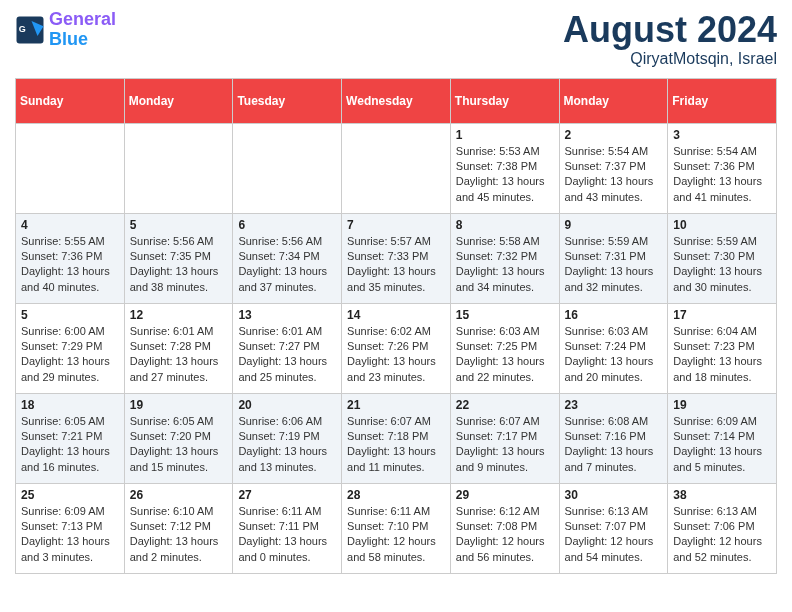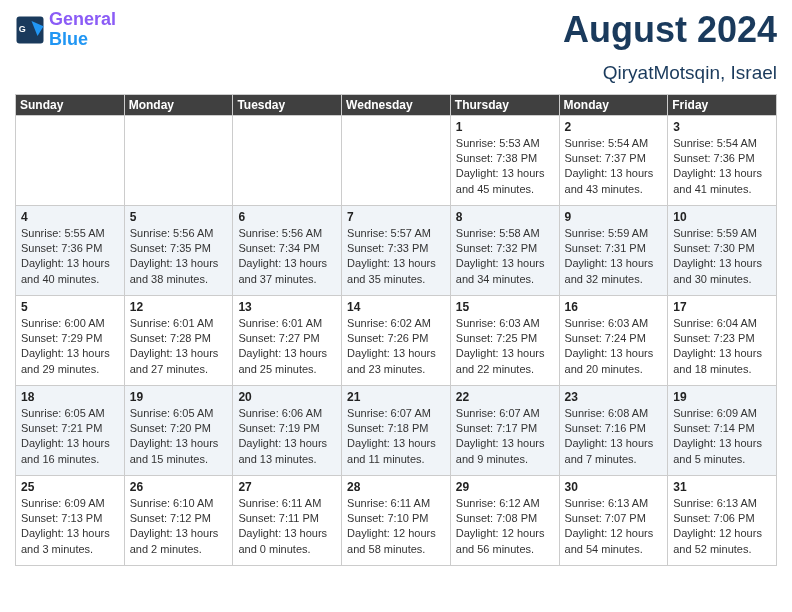--- a/index.html
+++ b/index.html
@@ -37,33 +37,32 @@
     .month-title {
       text-align: right;
     }
     .month-title h1 {
       font-size: 36px;
       font-weight: bold;
       color: #1a3a5c;
       line-height: 1.1;
     }
     .month-title h2 {
-      font-size: 19px;
+      font-size: 16px;
       color: #1a3a5c;
       font-weight: normal;
-      margin-top: 12px;
     }
     .calendar {
       width: 100%;
       border-collapse: collapse;
     }
     .calendar th {
-      background-color: #404040;
+      background-color: #ef4444;
       color: white;
-      padding: 3px 4px;
+      padding: 15px 4px;
       font-size: 12px;
       font-weight: bold;
       text-align: left;
       border: 1px solid #ccc;
       margin-top: 20px;
     }
     .calendar td {
       vertical-align: top;
       padding: 4px 5px;
       border: 1px solid #ccc;
@@ -255,18 +254,18 @@
         </td>
         <td>
           <div class="day-number">29</div>
           <div class="day-info">Sunrise: 6:12 AM<br>Sunset: 7:08 PM<br>Daylight: 12 hours and 56 minutes.</div>
         </td>
         <td>
           <div class="day-number">30</div>
           <div class="day-info">Sunrise: 6:13 AM<br>Sunset: 7:07 PM<br>Daylight: 12 hours and 54 minutes.</div>
         </td>
         <td>
-          <div class="day-number">31</div>
+          <div class="day-number">38</div>
           <div class="day-info">Sunrise: 6:13 AM<br>Sunset: 7:06 PM<br>Daylight: 12 hours and 52 minutes.</div>
         </td>
       </tr>
     </tbody>
 </table>
 
 </body></html>

